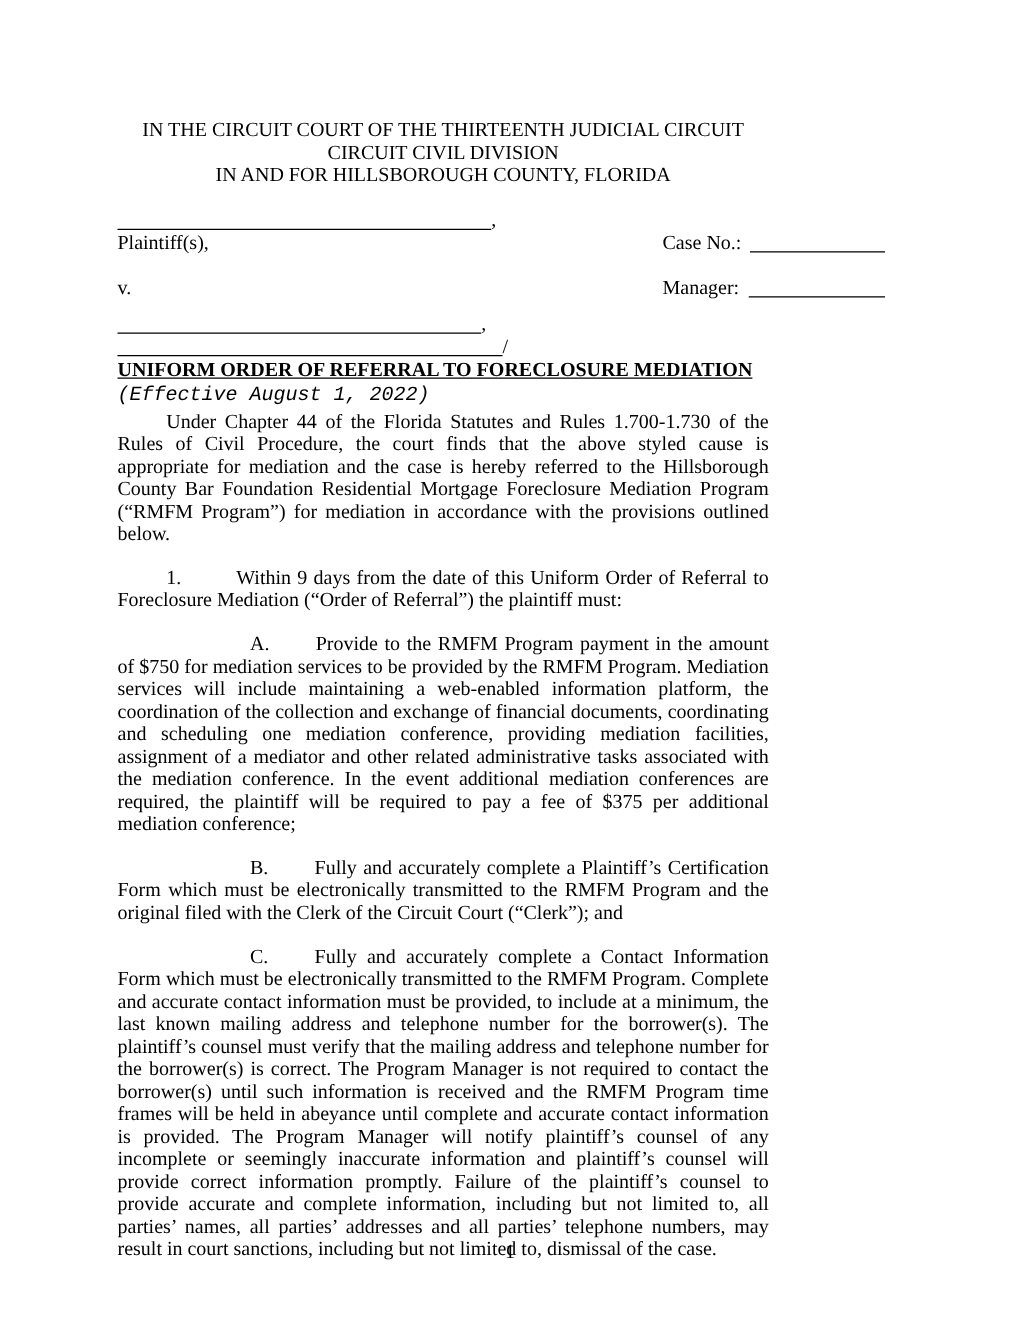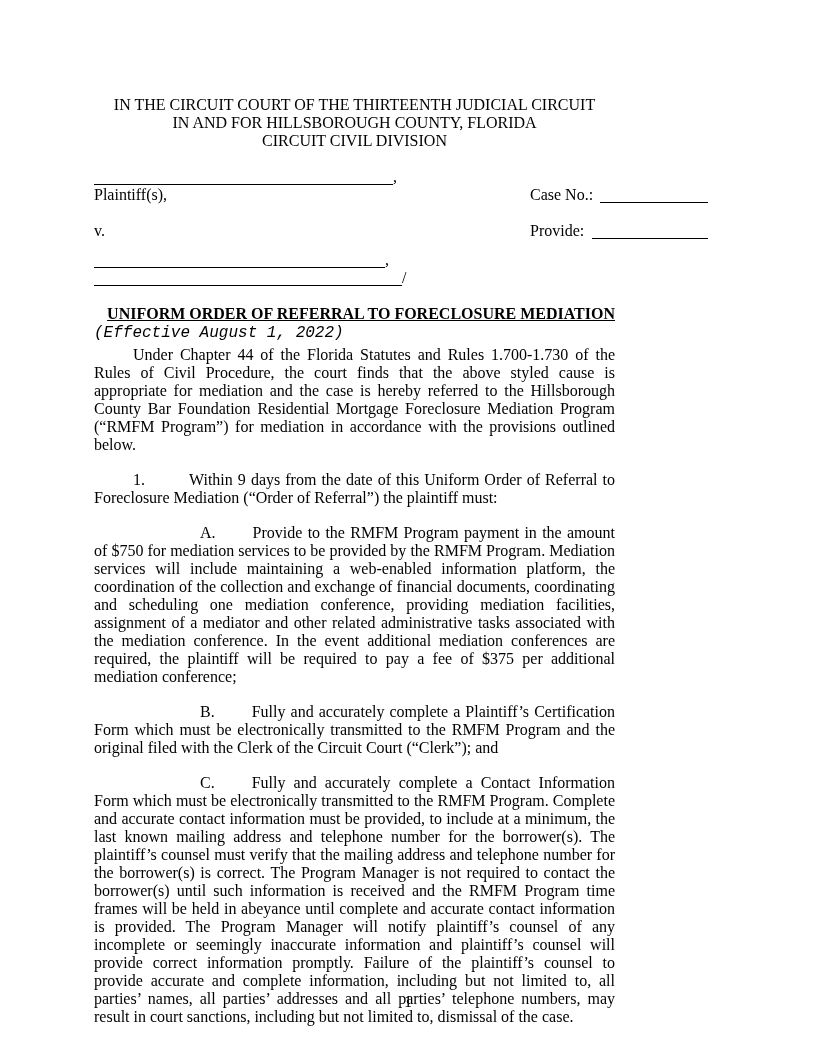--- a/index.html
+++ b/index.html
@@ -34,22 +34,21 @@
     vertical-align: -3px;
   }
   .w-plaintiff { width: 299px; }
   .w-defendant { width: 291px; }
   .w-closing   { width: 308px; }
   .w-caseno    { width: 123px; margin-left: 7px; }
   .w-division  { width: 124px; margin-left: 8px; }
   .cap-right { position: absolute; left: 436px; top: 0; white-space: nowrap; font-family: Liberation Serif, serif; }
 
   .doc-title {
-    margin-top: 17px;
-    text-align: right;
+    text-align: left;
     font-weight: bold;
     line-height: 20px;
   }
   .doc-title span { text-decoration: underline; }
   .effective {
     text-align: left;
     font-style: italic;
     line-height: 18px;
     font-family: Liberation Mono, monospace;
   }
@@ -72,41 +71,41 @@
     text-align: center;
   }
 </style>
 </head>
 <body>
 
 <div class="page">
 
   <div class="court-header">
     <div>IN THE CIRCUIT COURT OF THE THIRTEENTH JUDICIAL CIRCUIT</div>
+    <div>CIRCUIT CIVIL DIVISION</div>
     <div>IN AND FOR HILLSBOROUGH COUNTY, FLORIDA</div>
-    <div>CIRCUIT CIVIL DIVISION</div>
   </div>
 
   <div class="caption">
 
     <div class="cap-row">
       <span class="blank w-plaintiff"></span><span>,</span>
     </div>
 
     <div class="cap-row">
       <span>Plaintiff(s),</span>
       <span class="cap-right">
         <span>Case No.:</span><span class="blank w-caseno"></span>
       </span>
     </div>
 
     <div class="cap-row gap18">
       <span>v.</span>
       <span class="cap-right">
-        <span>Provide:</span><span class="blank w-division"></span>
+        <span>Manager:</span><span class="blank w-division"></span>
       </span>
     </div>
 
     <div class="cap-row gap11">
       <span class="blank w-defendant"></span><span>,</span>
     </div>
 
 
     <div class="cap-row">
       <span class="blank w-closing"></span><span>/</span>

